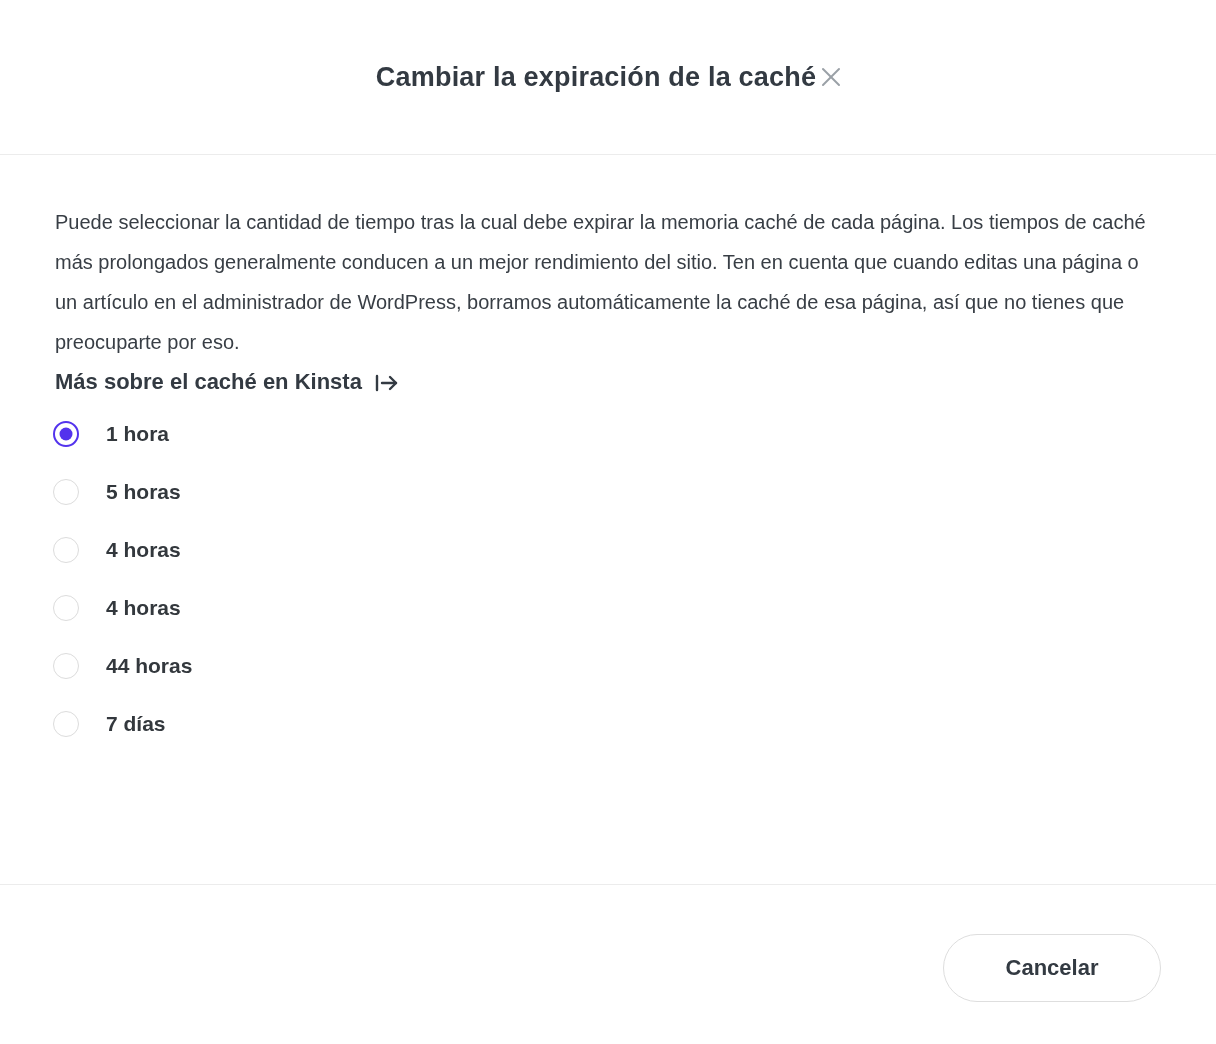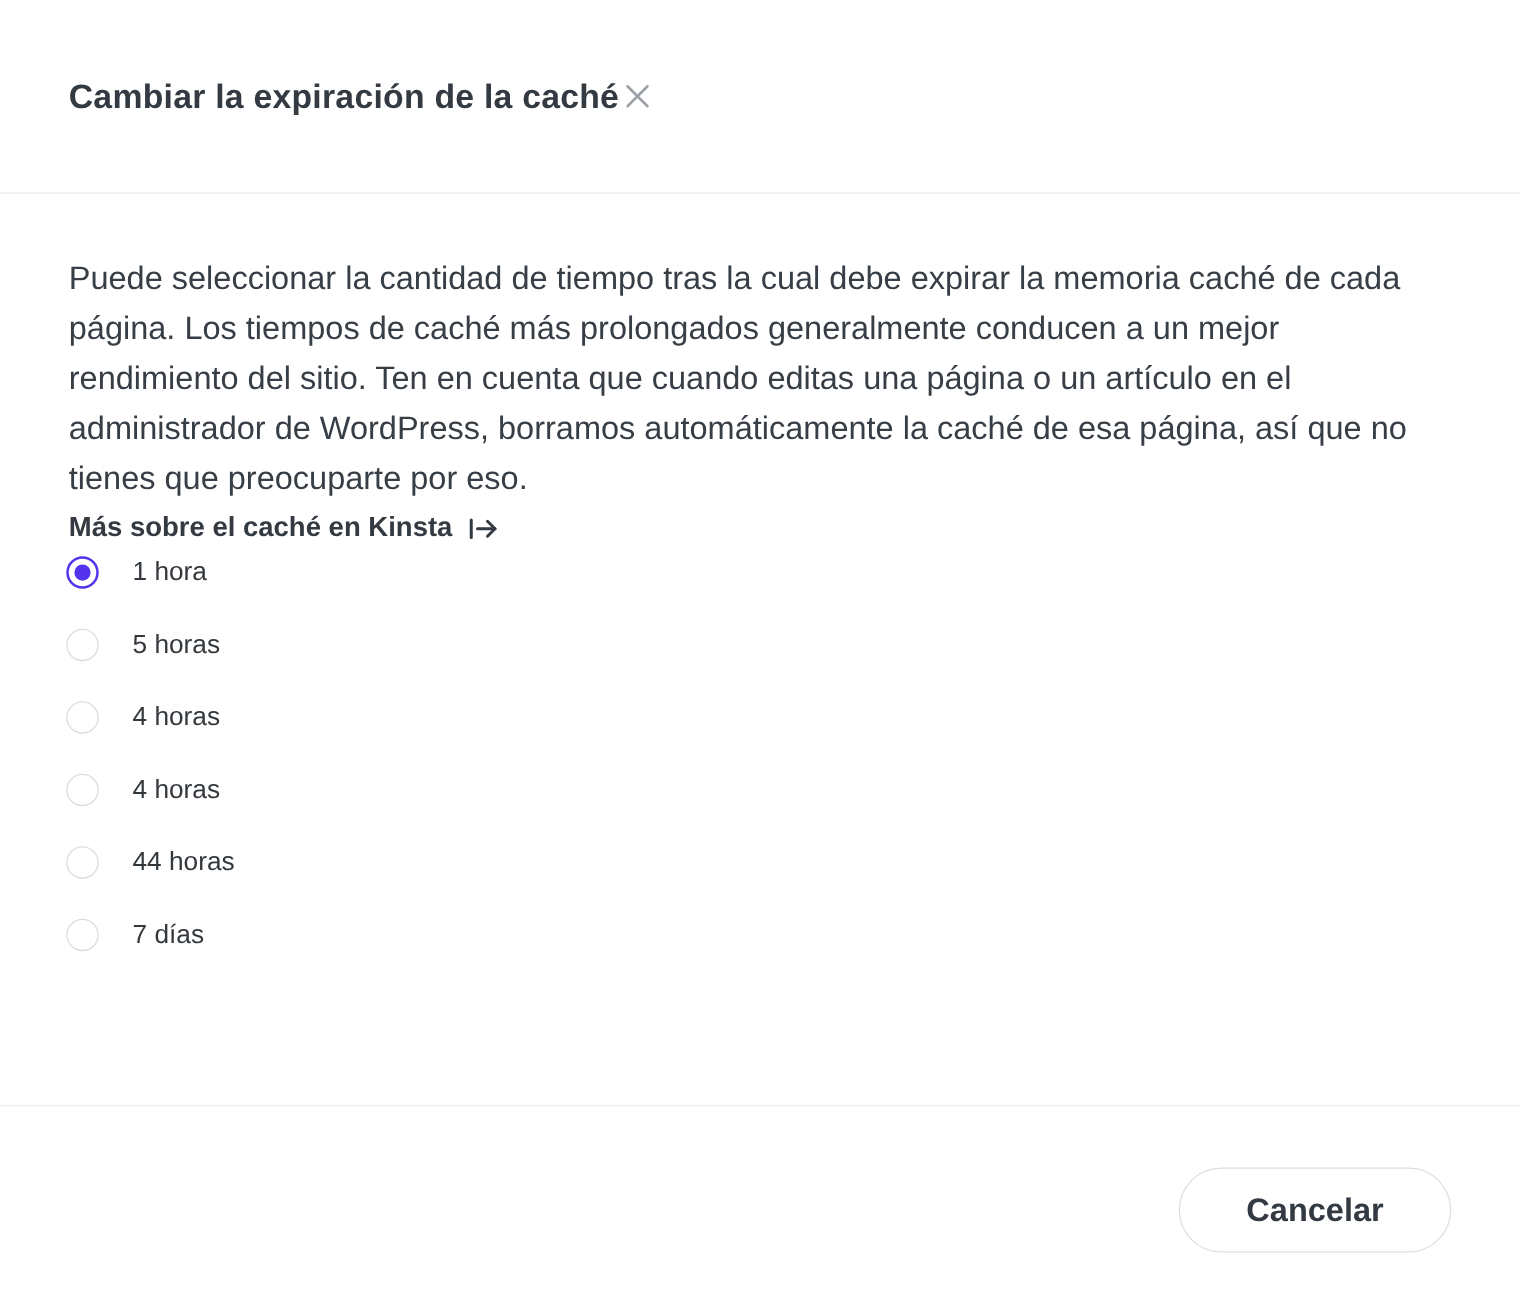--- a/index.html
+++ b/index.html
@@ -10,21 +10,21 @@
     position: relative;
   }
   .modal { width: 1216px; height: 1044px; background: #fff; display: flex; flex-direction: column; }
 
   
   .modal-header {
     height: 155px;
     padding: 0 49px 0 55px;
     display: flex;
     align-items: center;
-    justify-content: flex-start;
+    justify-content: center;
     border-bottom: 1px solid #ececec;
     flex: 0 0 auto;
   }
   .modal-title {
     font-size: 27px;
     font-weight: bold;
     color: #333a42;
     letter-spacing: 0.2px;
   }
   .close-btn {
@@ -36,40 +36,40 @@
   }
   .close-btn svg { display: block; }
 
   
   .modal-body {
     flex: 1 1 auto;
     padding: 47px 60px 0 55px;
     overflow: hidden;
   }
   .description {
-    font-size: 26px;
+    font-size: 20px;
     line-height: 40px;
     color: #383e45;
     max-width: 1105px;
   }
   .learn-more {
     display: inline-flex;
     align-items: center;
     gap: 13px;
     font-size: 22px;
     line-height: 40px;
     font-weight: bold;
     color: #333a42;
     text-decoration: none;
     cursor: pointer;
   }
   .learn-more svg { display: block; margin-top: 2px; }
 
   
-  .radio-group { margin-top: 3px; margin-left: -2px; }
+  .radio-group { margin-top: 19px; margin-left: -2px; font-weight: bold; }
   .radio-row {
     display: flex;
     align-items: center;
     margin-bottom: 32px;
     cursor: pointer;
     width: max-content;
   }
   .radio-circle {
     width: 26px; height: 26px;
     border-radius: 50%;
@@ -103,21 +103,21 @@
     display: flex;
     justify-content: flex-end;
     align-items: flex-start;
     gap: 15px;
     padding: 49px 55px 0 55px;
   }
   .btn {
     height: 68px;
     border-radius: 34px;
     font-family: "Liberation Sans", sans-serif;
-    font-size: 26px;
+    font-size: 22px;
     font-weight: bold;
     cursor: pointer;
     display: flex;
     align-items: center;
     justify-content: center;
   }
   .btn-cancel {
     width: 218px;
     background: #ffffff;
     border: 1px solid #dedede;

